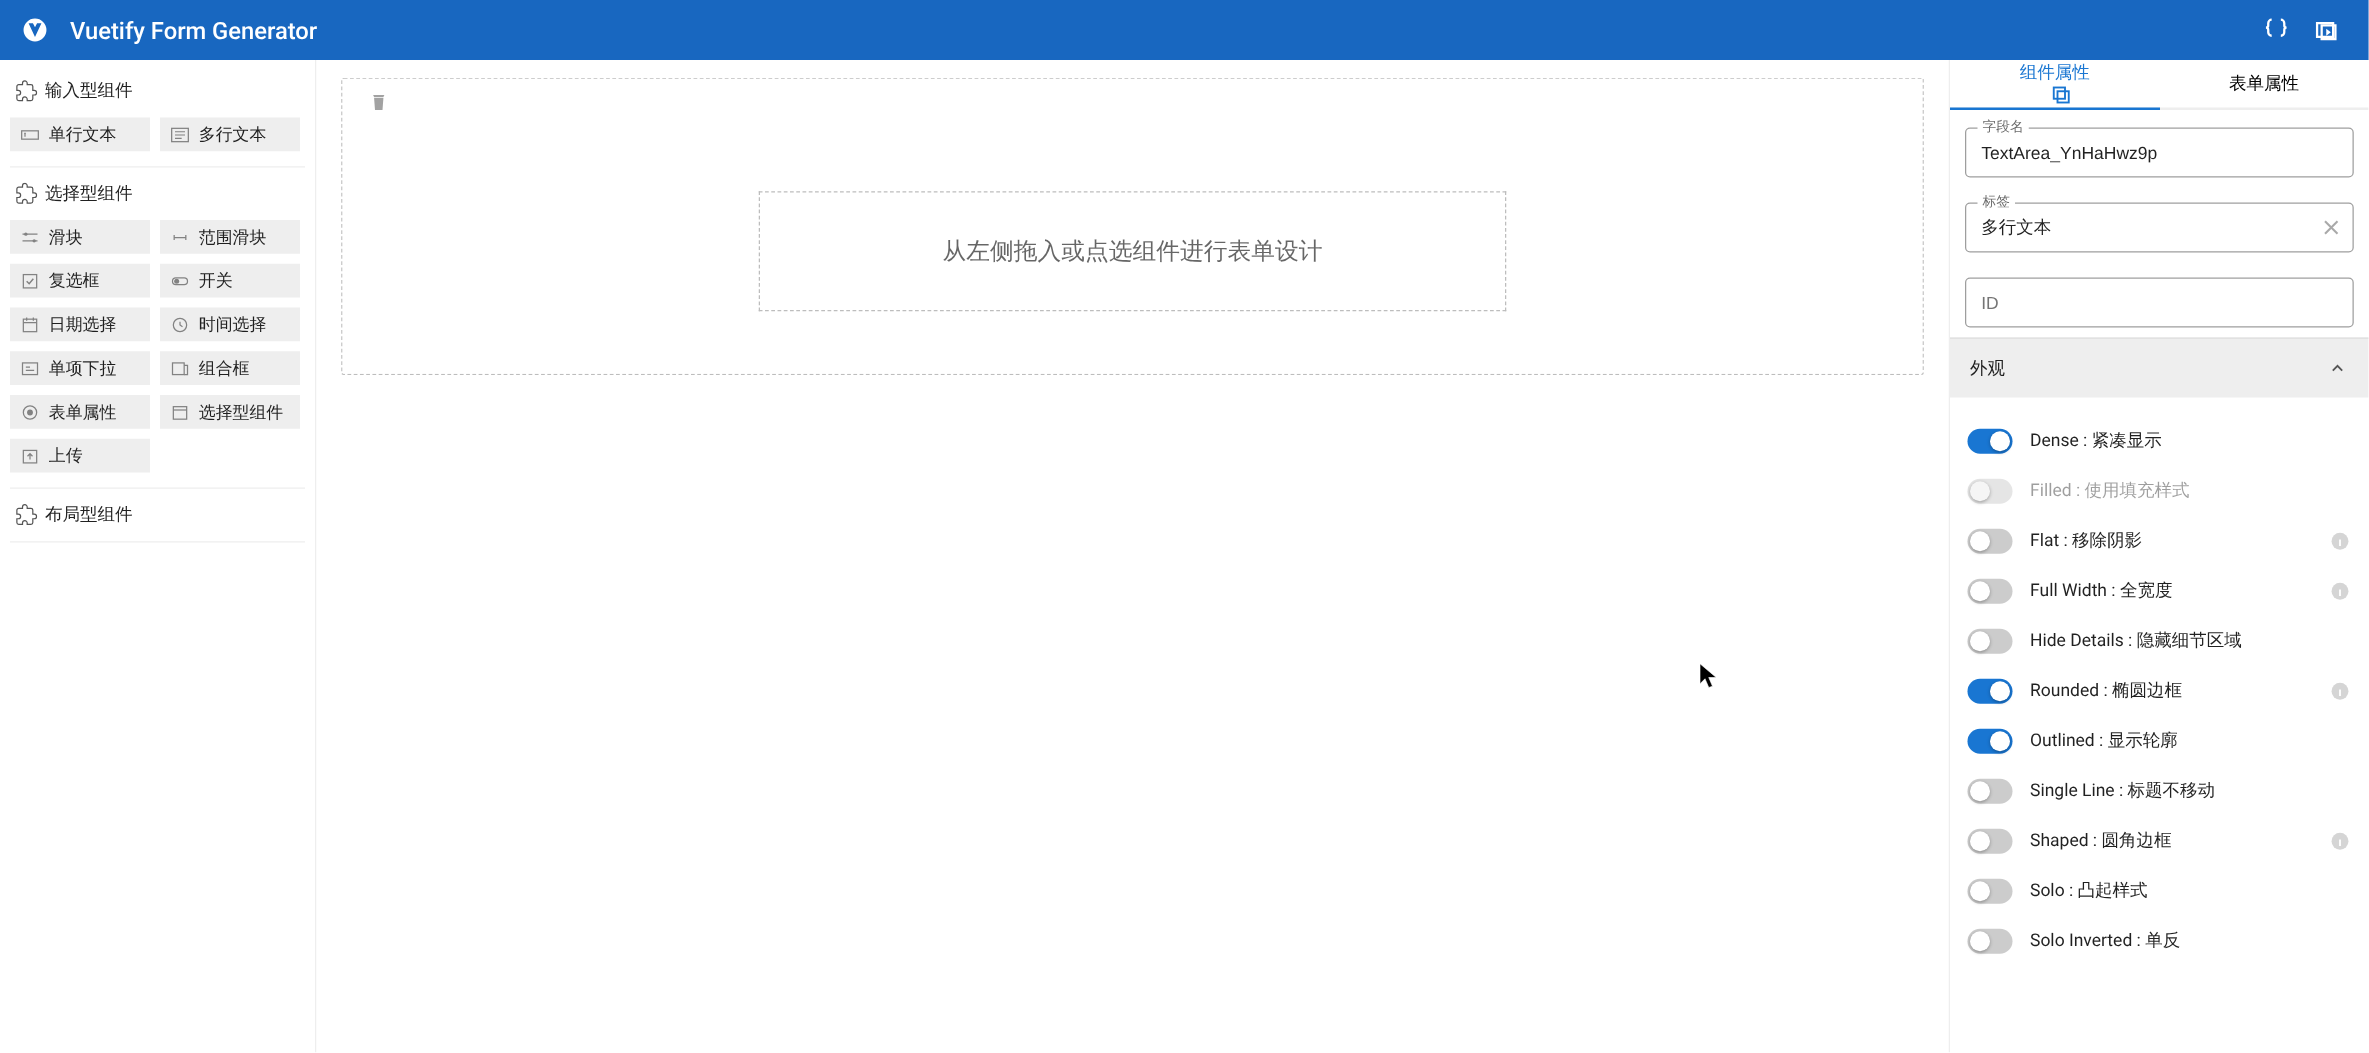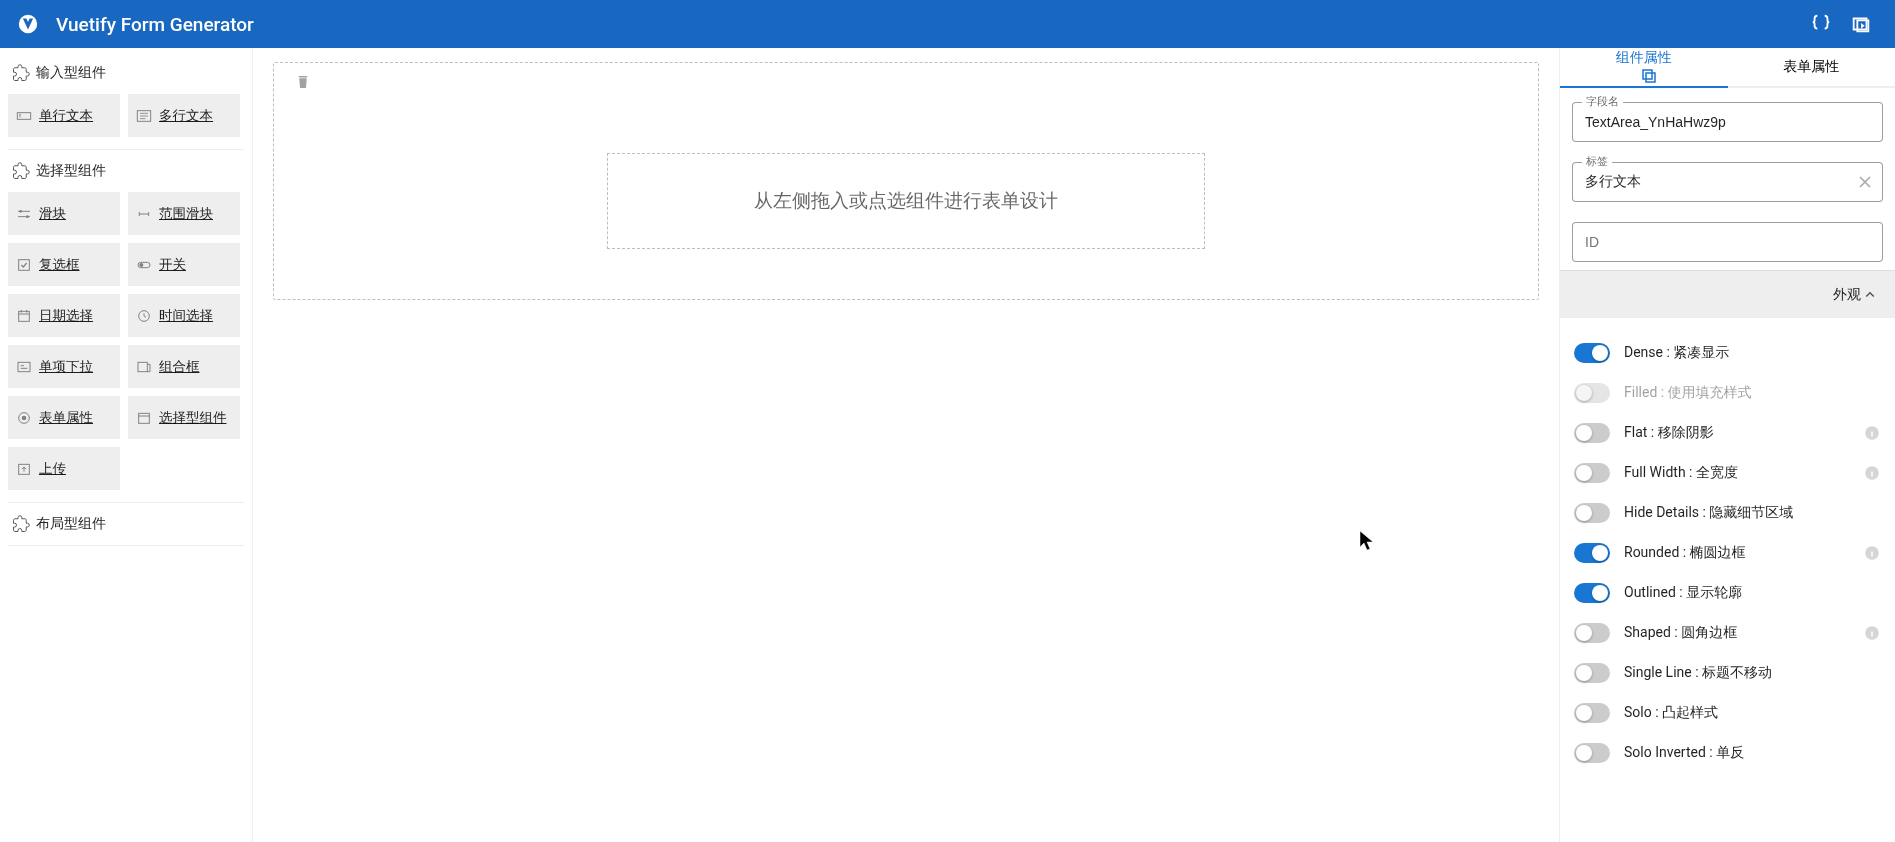--- a/index.html
+++ b/index.html
@@ -11,21 +11,21 @@
 .app-bar .title { font-size: 19px; font-weight: 500; margin-left: 16px; }
 .app-bar .spacer { flex: 1; }
 .app-bar .bar-btn { width: 36px; height: 36px; display: flex; align-items: center; justify-content: center; cursor: pointer; margin-left: 4px; }
 
 .layout { display: flex; height: calc(842px - 48px); }
 
 .left-panel { width: 253px; border-right: 1px solid #eee; padding: 8px; overflow-y: auto; }
 .cat-header { display: flex; align-items: center; padding: 8px 4px; font-size: 14px; color: rgba(0,0,0,0.87); cursor: pointer; }
 .cat-header .ic { width: 18px; height: 18px; margin-right: 6px; }
 .chips { display: flex; flex-wrap: wrap; gap: 8px; padding: 4px 0 8px 0; }
-.chip { width: 112px; height: 43px; background: #eee; display: flex; align-items: center; padding: 0 8px; font-size: 13.5px; color: rgba(0,0,0,0.87); cursor: grab; text-decoration: underline; }
+.chip { width: 112px; height: 27px; background: #eee; display: flex; align-items: center; padding: 0 8px; font-size: 13.5px; color: rgba(0,0,0,0.87); cursor: grab; }
 .chip.full { width: 112px; }
 .chip .ic { width: 16px; height: 16px; margin-right: 7px; opacity: 0.7; flex-shrink: 0; }
 .divider { border-bottom: 1px solid #eee; margin: 4px 0; }
 
 .canvas { flex: 1; padding: 14px 20px; position: relative; }
 .drop-outer { border: 1px dashed #bdbdbd; border-radius: 2px; padding: 10px; min-height: 232px; position: relative; }
 .del-icon { position: absolute; top: 10px; left: 20px; width: 18px; height: 18px; cursor: pointer; opacity: 0.6; }
 .drop-inner { margin: 80px auto 40px auto; width: 598px; height: 96px; border: 1px dashed #bdbdbd; display: flex; align-items: center; justify-content: center; font-size: 19px; color: rgba(0,0,0,0.6); }
 
 .right-panel { width: 336px; border-left: 1px solid #eee; overflow-y: auto; display: flex; flex-direction: column; }
@@ -34,21 +34,21 @@
 .tab.active { color: #1976d2; flex-direction: column; }
 .tab.active::after { content: ""; position: absolute; bottom: -2px; left: 0; right: 0; height: 2px; background: #1976d2; }
 .tab .copy-ic { margin-left: 10px; width: 18px; height: 18px; }
 
 .fields { padding: 14px 12px 8px 12px; display: flex; flex-direction: column; gap: 20px; }
 .tf { position: relative; }
 .tf .tf-label { position: absolute; top: -8px; left: 10px; background: #fff; padding: 0 4px; font-size: 11px; color: rgba(0,0,0,0.6); }
 .tf input { width: 100%; height: 40px; border: 1px solid rgba(0,0,0,0.38); border-radius: 4px; padding: 0 12px; font-size: 14px; color: rgba(0,0,0,0.87); outline: none; }
 .tf .clear { position: absolute; right: 8px; top: 50%; transform: translateY(-50%); width: 20px; height: 20px; cursor: pointer; opacity: 0.5; }
 
-.acc-header { background: #eee; height: 48px; display: flex; align-items: center; justify-content: flex-end; padding: 16px 16px; font-size: 14px; color: rgba(0,0,0,0.87); cursor: pointer; border-top: 1px solid #ddd; }
+.acc-header { background: #eee; height: 48px; display: flex; align-items: center; justify-content: space-between; padding: 16px 16px; font-size: 14px; color: rgba(0,0,0,0.87); cursor: pointer; border-top: 1px solid #ddd; }
 .acc-body { padding: 15px 14px; display: flex; flex-direction: column; }
 .sw-row { display: flex; align-items: center; height: 40px; }
 .switch { width: 36px; height: 20px; background: #ccc; border-radius: 10px; position: relative; margin-right: 14px; cursor: pointer; flex-shrink: 0; }
 .switch::after { content: ""; position: absolute; width: 16px; height: 16px; background: #fff; border-radius: 50%; top: 2px; left: 2px; box-shadow: 0 1px 3px rgba(0,0,0,0.3); transition: left .15s; }
 .switch.on { background: #1976d2; }
 .switch.on::after { left: 18px; background: #fff; }
 .switch.disabled { background: #e5e5e5; cursor: default; }
 .switch.disabled::after { background: #f5f5f5; }
 .sw-label { font-size: 14px; color: rgba(0,0,0,0.87); flex: 1; }
 .info-ic { width: 18px; height: 18px; opacity: 0.35; flex-shrink: 0; }
@@ -291,32 +291,32 @@
             <circle cx="12" cy="12" r="9" fill="#888"></circle>
             <path d="M12 7h.01M11 11h1v5h1" stroke="#fff" stroke-width="2" fill="none"></path>
           </svg>
       </div>
       <div class="sw-row">
         <div class="switch on"></div>
         <span class="sw-label">Outlined : 显示轮廓</span>
       </div>
       <div class="sw-row">
         <div class="switch"></div>
+        <span class="sw-label">Single Line : 标题不移动</span>
+      </div>
+      <div class="sw-row">
+        <div class="switch"></div>
         <span class="sw-label">Shaped : 圆角边框</span>
         <svg class="info-ic" viewBox="0 0 24 24">
             <circle cx="12" cy="12" r="9" fill="#888"></circle>
             <path d="M12 7h.01M11 11h1v5h1" stroke="#fff" stroke-width="2" fill="none"></path>
           </svg>
       </div>
       <div class="sw-row">
         <div class="switch"></div>
-        <span class="sw-label">Single Line : 标题不移动</span>
-      </div>
-      <div class="sw-row">
-        <div class="switch"></div>
         <span class="sw-label">Solo : 凸起样式</span>
       </div>
       <div class="sw-row">
         <div class="switch"></div>
         <span class="sw-label">Solo Inverted : 单反</span>
       </div>
     </div>
   </div>
 
 </div>

